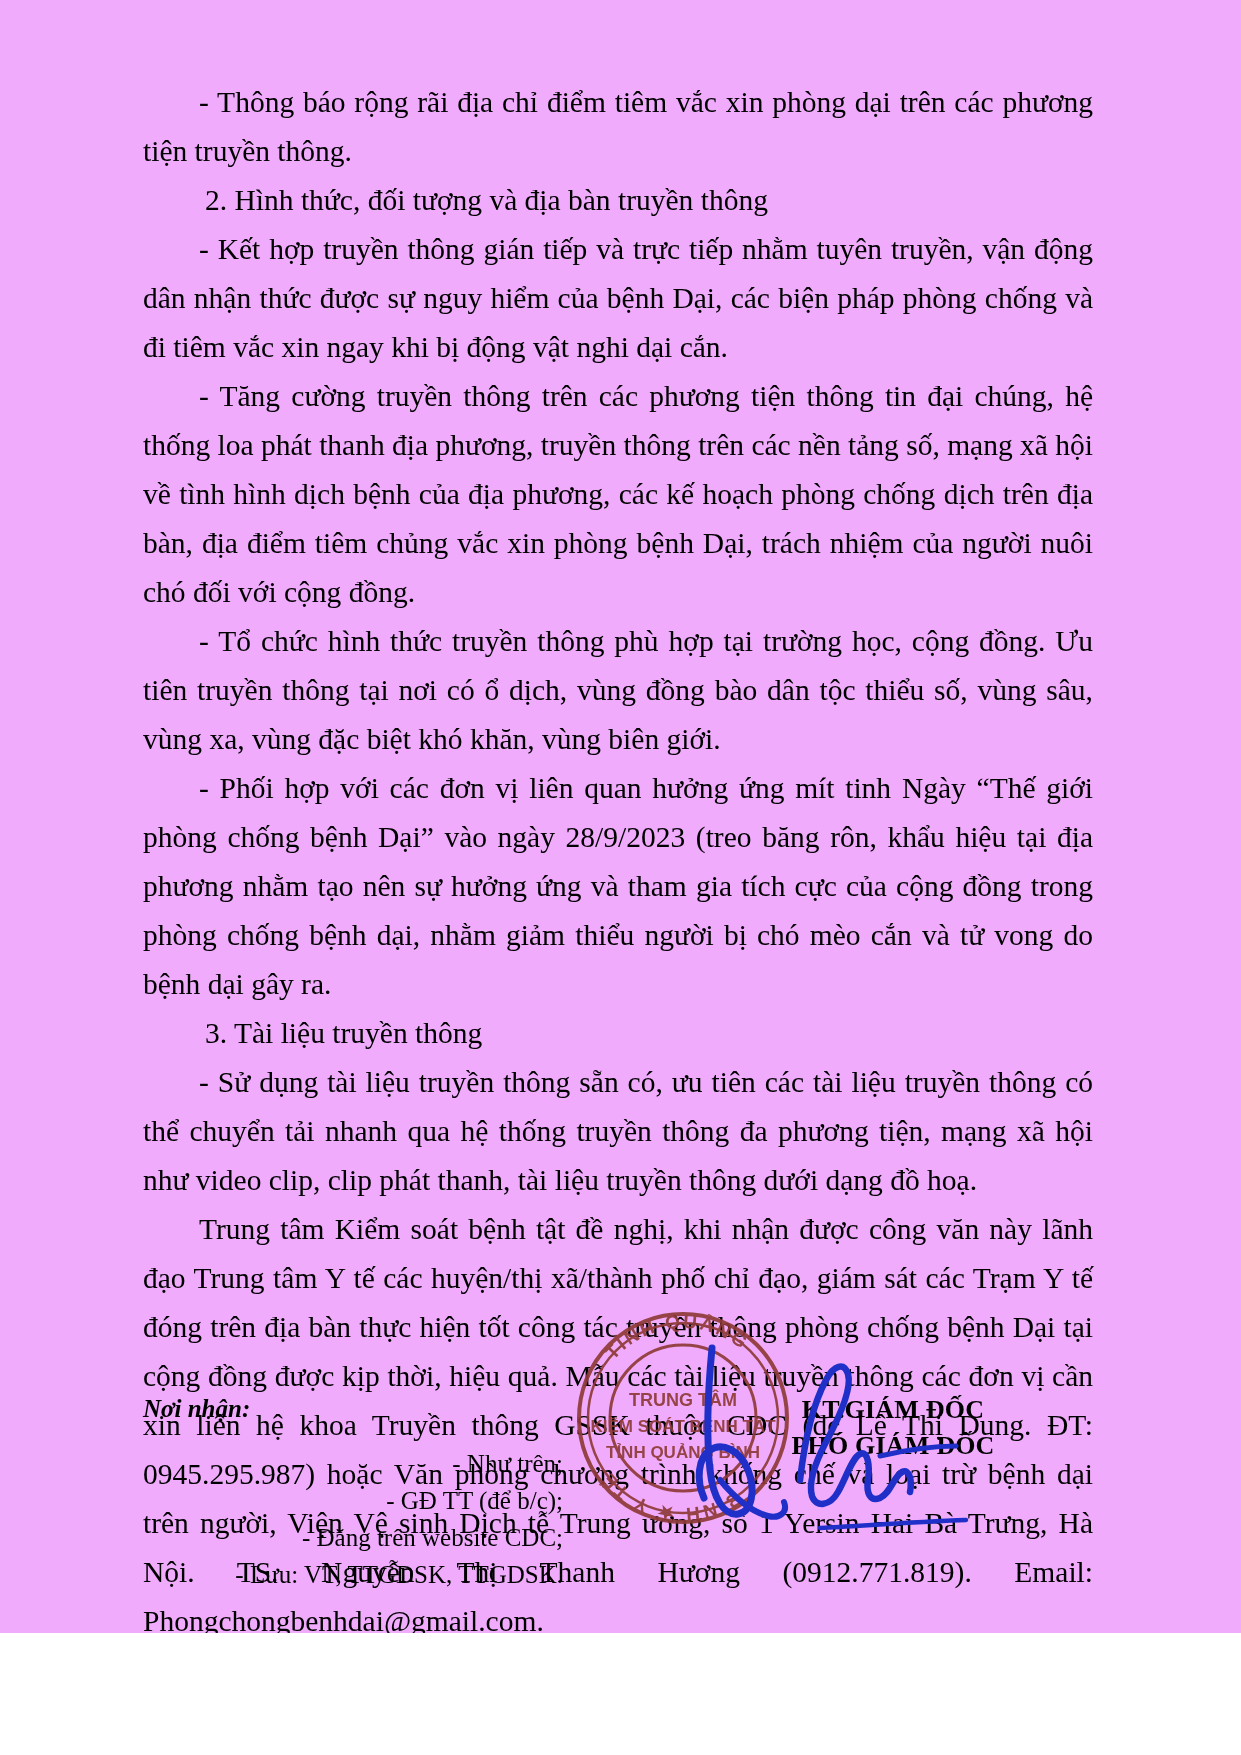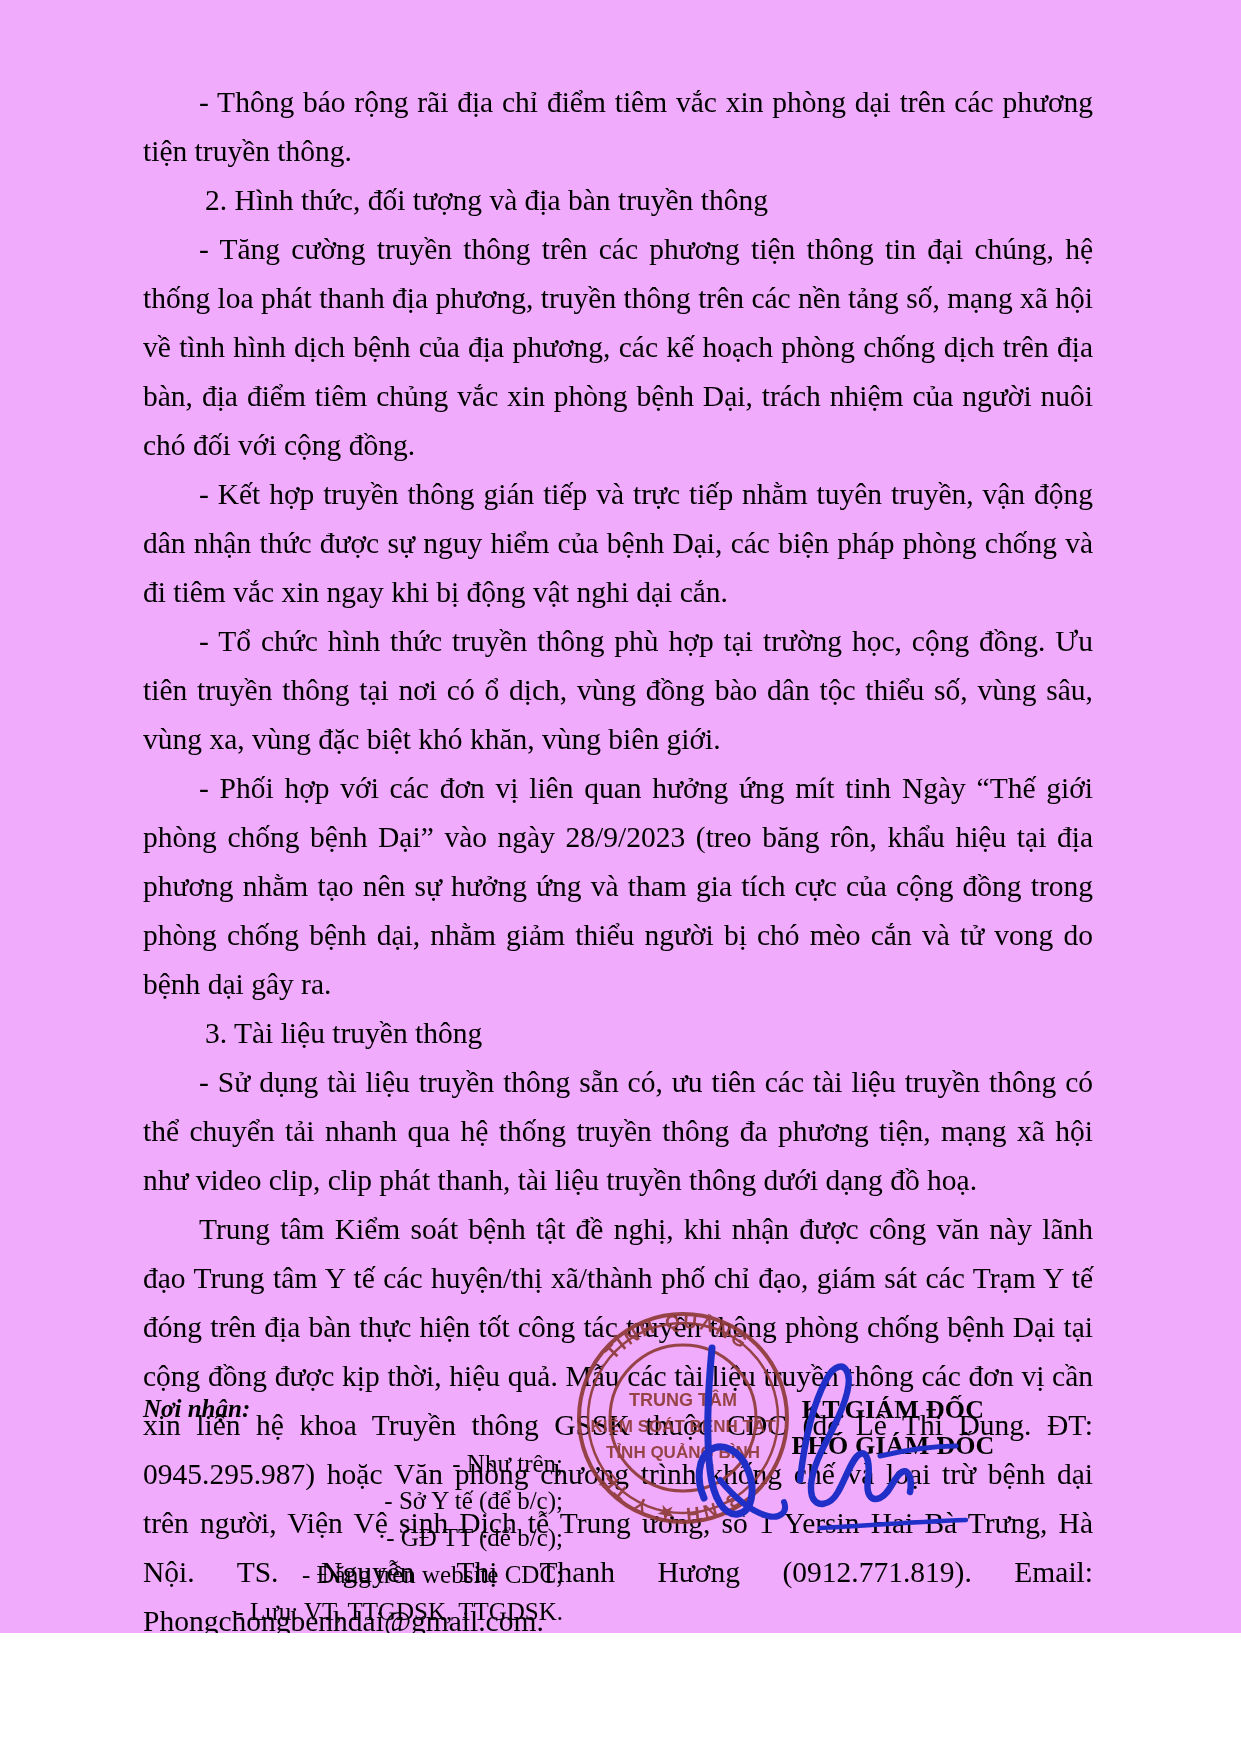--- a/index.html
+++ b/index.html
@@ -132,43 +132,42 @@
 
 <div class="page">
 
   <div class="body-area">
 
     <p class="para">- Thông báo rộng rãi địa chỉ điểm tiêm vắc xin phòng dại trên các phương tiện truyền thông.</p>
 
 
     <h2 class="heading">2. Hình thức, đối tượng và địa bàn truyền thông</h2>
 
+    <p class="para">- Kết hợp truyền thông gián tiếp và trực tiếp nhằm tuyên truyền, vận động dân nhận thức được sự nguy hiểm của bệnh Dại, các biện pháp phòng chống và đi tiêm vắc xin ngay khi bị động vật nghi dại cắn.</p>
+
     <p class="para">- Tăng cường truyền thông trên các phương tiện thông tin đại chúng, hệ thống loa phát thanh địa phương, truyền thông trên các nền tảng số, mạng xã hội về tình hình dịch bệnh của địa phương, các kế hoạch phòng chống dịch trên địa bàn, địa điểm tiêm chủng vắc xin phòng bệnh Dại, trách nhiệm của người nuôi chó đối với cộng đồng.</p>
-
-    <p class="para">- Kết hợp truyền thông gián tiếp và trực tiếp nhằm tuyên truyền, vận động dân nhận thức được sự nguy hiểm của bệnh Dại, các biện pháp phòng chống và đi tiêm vắc xin ngay khi bị động vật nghi dại cắn.</p>
 
     <p class="para">- Tổ chức hình thức truyền thông phù hợp tại trường học, cộng đồng. Ưu tiên truyền thông tại nơi có ổ dịch, vùng đồng bào dân tộc thiểu số, vùng sâu, vùng xa, vùng đặc biệt khó khăn, vùng biên giới.</p>
 
     <p class="para">- Phối hợp với các đơn vị liên quan hưởng ứng mít tinh Ngày “Thế giới phòng chống bệnh Dại” vào ngày 28/9/2023 (treo băng rôn, khẩu hiệu tại địa phương nhằm tạo nên sự hưởng ứng và tham gia tích cực của cộng đồng trong phòng chống bệnh dại, nhằm giảm thiểu người bị chó mèo cắn và tử vong do bệnh dại gây ra.</p>
 
     <h2 class="heading">3. Tài liệu truyền thông</h2>
 
     <p class="para">- Sử dụng tài liệu truyền thông sẵn có, ưu tiên các tài liệu truyền thông có thể chuyển tải nhanh qua hệ thống truyền thông đa phương tiện, mạng xã hội như video clip, clip phát thanh, tài liệu truyền thông dưới dạng đồ hoạ.</p>
 
     <p class="para">Trung tâm Kiểm soát bệnh tật đề nghị, khi nhận được công văn này lãnh đạo Trung tâm Y tế các huyện/thị xã/thành phố chỉ đạo, giám sát các Trạm Y tế đóng trên địa bàn thực hiện tốt công tác truyền thông phòng chống bệnh Dại tại cộng đồng được kịp thời, hiệu quả. Mẫu các tài liệu truyền thông các đơn vị cần xin liên hệ khoa Truyền thông GSSK thuộc CDC (đc Lê Thị Dung. ĐT: 0945.295.987) hoặc Văn phòng chương trình khống chế và loại trừ bệnh dại trên người, Viện Vệ sinh Dịch tễ Trung ương, số 1 Yersin Hai Bà Trưng, Hà Nội. TS. Nguyễn Thị Thanh Hương (0912.771.819). Email: Phongchongbenhdai@gmail.com.</p>
 
   </div>
 
   <div class="bottom">
 
     <div class="recipients">
       <div class="recipients-title">Nơi nhận:</div>
       <ul class="recipients-list">
         <li>- Như trên;</li>
-        <li>- Sở Y tế (để b/c);</li>
         <li>- GĐ TT (để b/c);</li>
         <li>- Đăng trên website CDC;</li>
         <li>- Lưu: VT, TTGDSK, TTGDSK.</li>
       </ul>
     </div>
 
     <div class="signature-block">
       <div class="sig-line1">KT.GIÁM ĐỐC</div>
       <div class="sig-line2">PHÓ GIÁM ĐỐC</div>
     </div>

